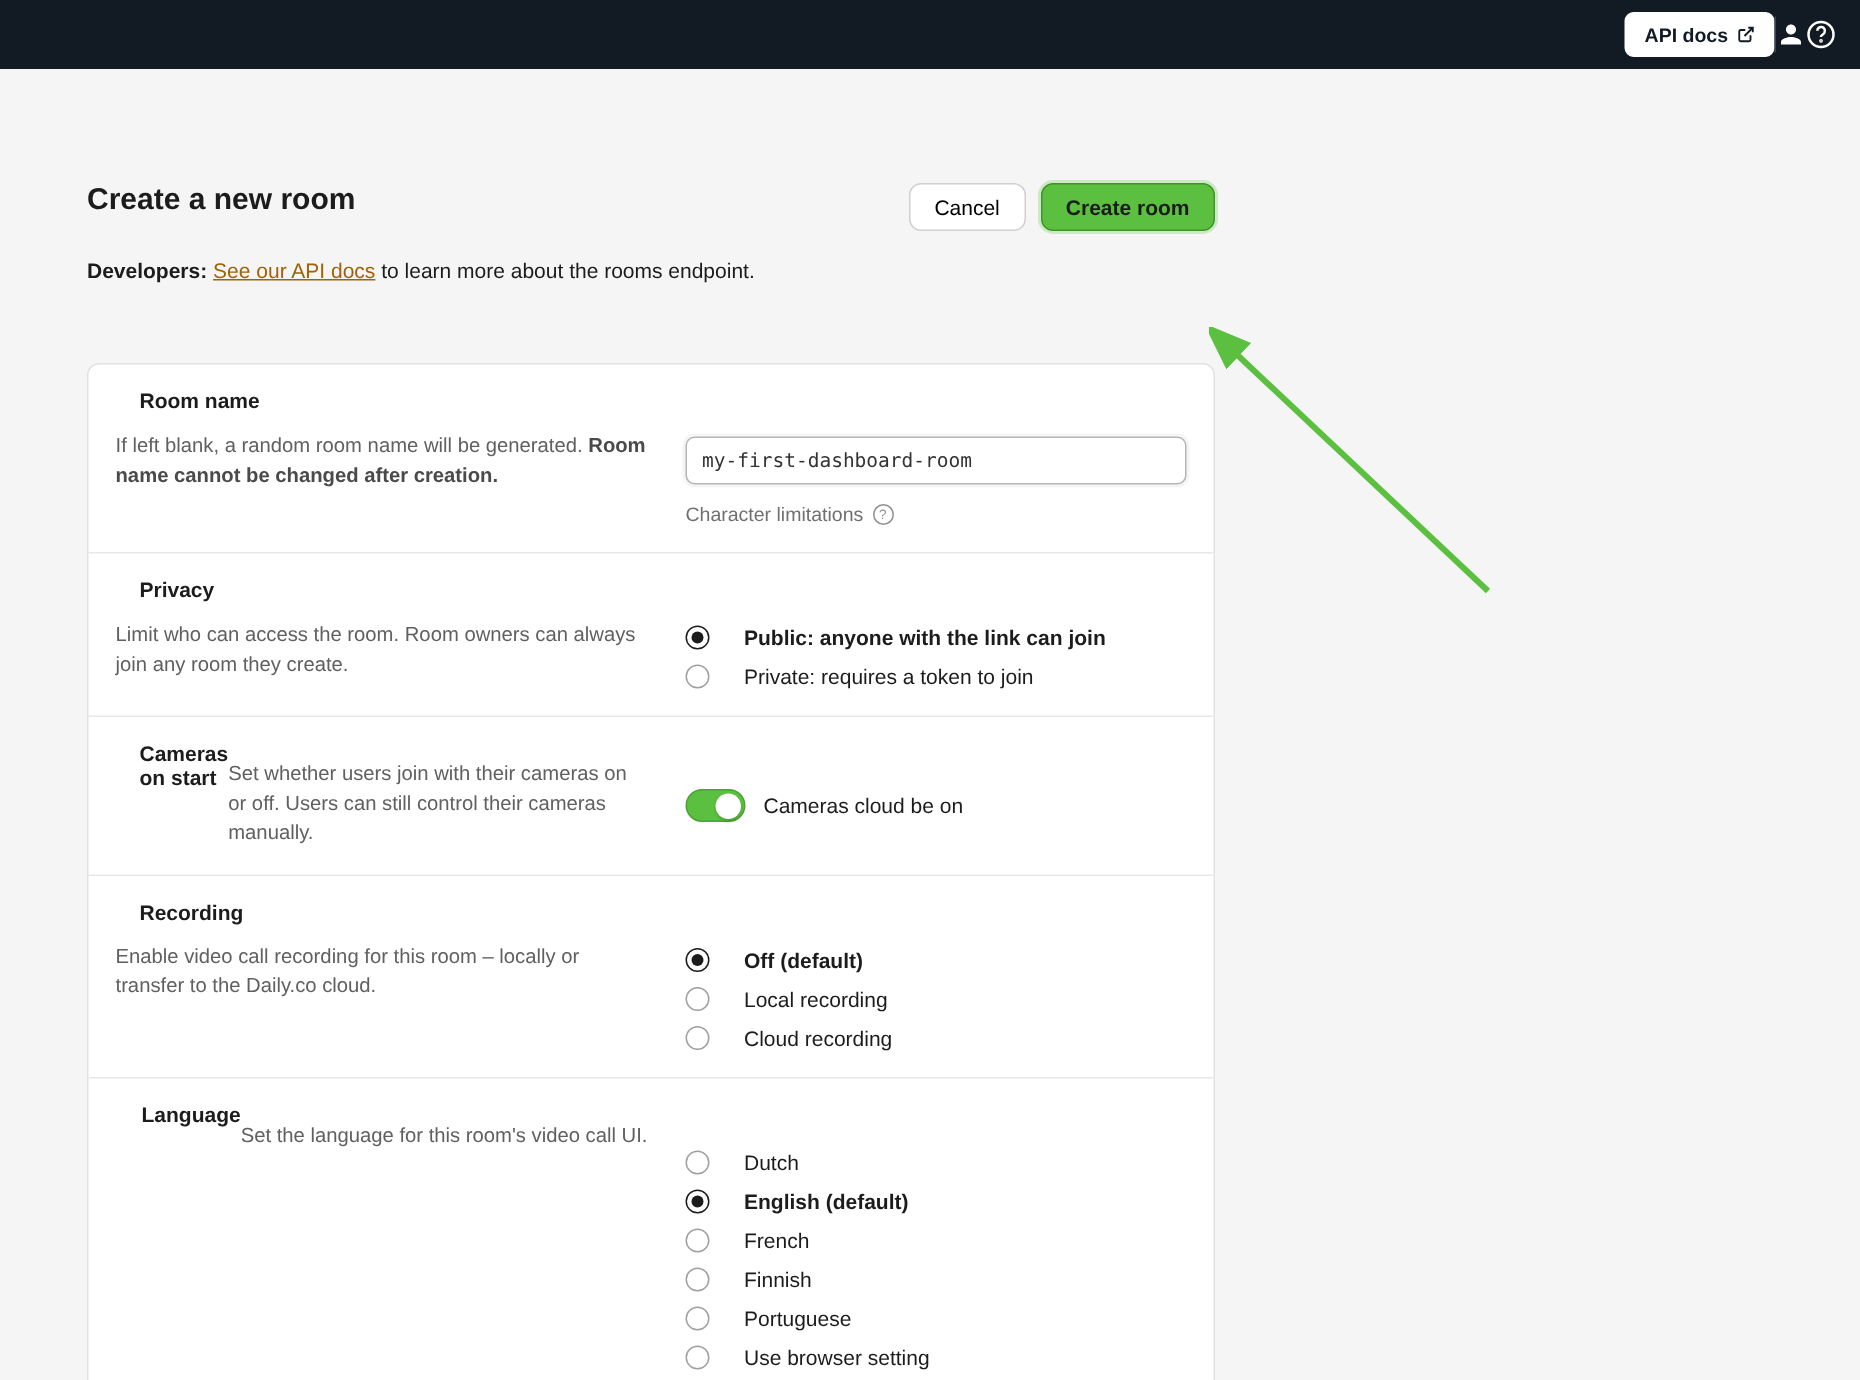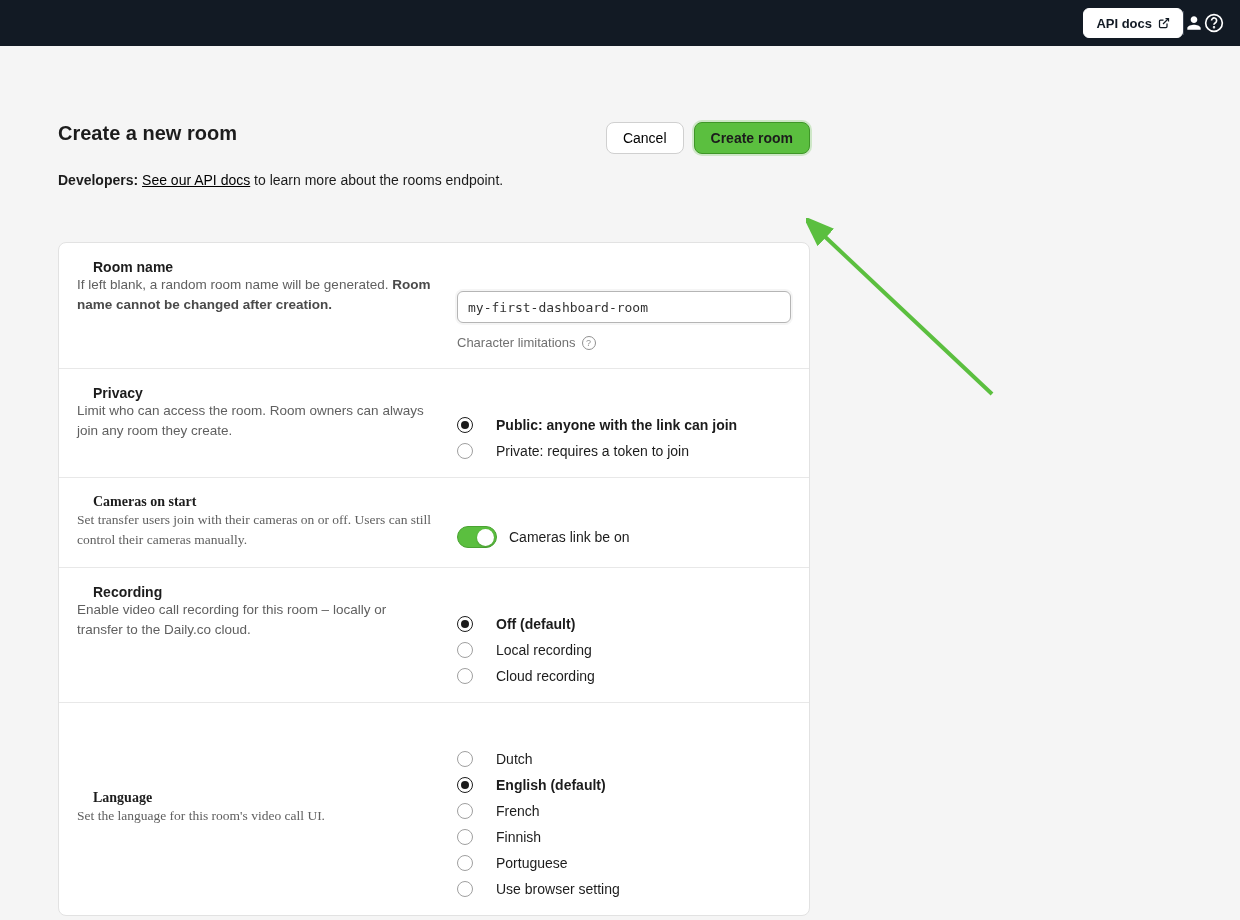--- a/index.html
+++ b/index.html
@@ -8,43 +8,43 @@
 .api-docs-btn { background: #fff; border: 1px solid #fff; border-radius: 6px; height: 30px; padding: 0 12px; display: flex; align-items: center; gap: 6px; font-weight: 600; font-size: 13px; cursor: pointer; color:#121a24; }
 .topbar-divider { width: 1px; height: 24px; background: #3b4452; }
 .topbar-icon { width: 20px; height: 20px; color: #fff; cursor: pointer; display:flex; align-items:center; justify-content:center;}
 .page { padding: 40px 58px 60px; }
 .page-head { display: flex; justify-content: space-between; align-items: flex-start; max-width: 752px; margin-top: 36px; }
 .page-title { font-size: 20px; font-weight: 700; color:#1c1c1c; }
 .btn-row { display: flex; gap: 10px; }
 .btn { height: 32px; border-radius: 8px; padding: 0 16px; font-size: 14px; font-weight: 500; cursor: pointer; border:1px solid #d0d0d0; background:#fff; display:flex; align-items:center; }
 .btn-primary { background: #5bbf3f; border: 1px solid #3f9628; color: #1c1c1c; font-weight:600; box-shadow: 0 0 0 2px rgba(91,191,63,0.25);}
 .dev-note { margin-top: 18px; font-size: 14px; color: #1c1c1c; }
-.dev-note a { color: #000000; text-decoration: underline; }
+.dev-note a { color: #a16207; text-decoration: underline; }
 .dev-note strong { font-weight: 700; }
 .form-card { background: #fff; border: 1px solid #e2e2e2; border-radius: 8px; margin-top: 54px; max-width: 752px; }
 .row { display: flex; padding: 16px 18px 18px; border-bottom: 1px solid #e8e8e8; gap: 24px; }
 .row:last-child { border-bottom: none; }
 .row-left { width: 356px; flex-shrink: 0; }
 .row-right { flex: 1; margin-top: 32px; }
 .field-label { font-weight: 700; font-size: 14px; padding-left: 16px; }
-.field-desc { color: #606060; font-size: 13.5px; margin-top: 0; line-height: 1.45; }
+.field-desc { color: #606060; font-size: 13.5px; margin-top: 12px; line-height: 1.45; }
 .field-desc strong { font-weight: 700; color:#4a4a4a;}
 .text-input { width: 100%; height: 32px; border: 1px solid #b5b5b5; border-radius: 6px; padding: 0 10px; font-family: ui-monospace, SFMono-Regular, Menlo, monospace; font-size: 13px; color:#333; box-shadow: 0 0 0 2px rgba(0,0,0,0.04);}
 .char-lim { margin-top: 12px; color: #707070; font-size: 13px; display:flex; align-items:center; gap:6px;}
 .char-lim .q { width:14px; height:14px; border:1.3px solid #909090; border-radius:50%; display:inline-flex; align-items:center; justify-content:center; font-size:9px; color:#909090;}
 .radio-group { display: flex; flex-direction: column; gap: 10px; }
 .radio-opt { display: flex; align-items: center; gap: 23px; cursor: pointer; font-size:14px;}
 .radio { width: 16px; height: 16px; border: 1.5px solid #a0a0a0; border-radius: 50%; display: inline-flex; align-items:center; justify-content:center; flex-shrink:0;}
 .radio.checked { border-color: #1c1c1c; }
 .radio.checked::after { content:""; width:8px; height:8px; background:#1c1c1c; border-radius:50%; }
 .radio-opt.sel { font-weight: 700; }
 .toggle-wrap { display:flex; align-items:center; gap:12px; }
 .toggle { width:40px; height:22px; background:#5bbf3f; border-radius:11px; position:relative; cursor:pointer; border:1px solid #4aa332;}
 .toggle::after { content:""; position:absolute; right:2px; top:1.5px; width:17px; height:17px; background:#fff; border-radius:50%; box-shadow:0 1px 2px rgba(0,0,0,0.2);}
-.row-vcenter .row-left { display:flex; flex-direction:column; justify-content:center;font-family:Liberation Serif, serif; }
+.row-vcenter .row-left { display:flex; flex-direction:row; justify-content:center; }
 .arrow-svg { position:absolute; left:806px; top:172px; pointer-events:none;}
 .content-wrap { position: relative; }
 </style>
 </head>
 <body>
 
 <div class="topbar">
   <button class="api-docs-btn">
     <span>API docs</span>
     <svg width="12" height="12" viewBox="0 0 24 24" fill="none" stroke="#121a24" stroke-width="2.5">
@@ -113,26 +113,26 @@
                 <span class="radio"></span>
                 <span>Private: requires a token to join</span>
               </div>
             </div>
       </div>
     </div>
 
     <div class="row row-vcenter">
       <div class="row-left">
         <div class="field-label">Cameras on start</div>
-        <div class="field-desc">Set transfer users join with their cameras on or off. Users can still control their cameras manually.</div>
+        <div class="field-desc">Set whether users join with their cameras on or off. Users can still control their cameras manually.</div>
       </div>
       <div class="row-right">
         <div class="toggle-wrap">
           <div class="toggle"></div>
-          <span>Cameras link be on</span>
+          <span>Cameras cloud be on</span>
         </div>
       </div>
     </div>
 
 
     <div class="row">
       <div class="row-left">
         <div class="field-label">Recording</div>
         <div class="field-desc">Enable video call recording for this room – locally or transfer to the Daily.co cloud.</div>
       </div>

